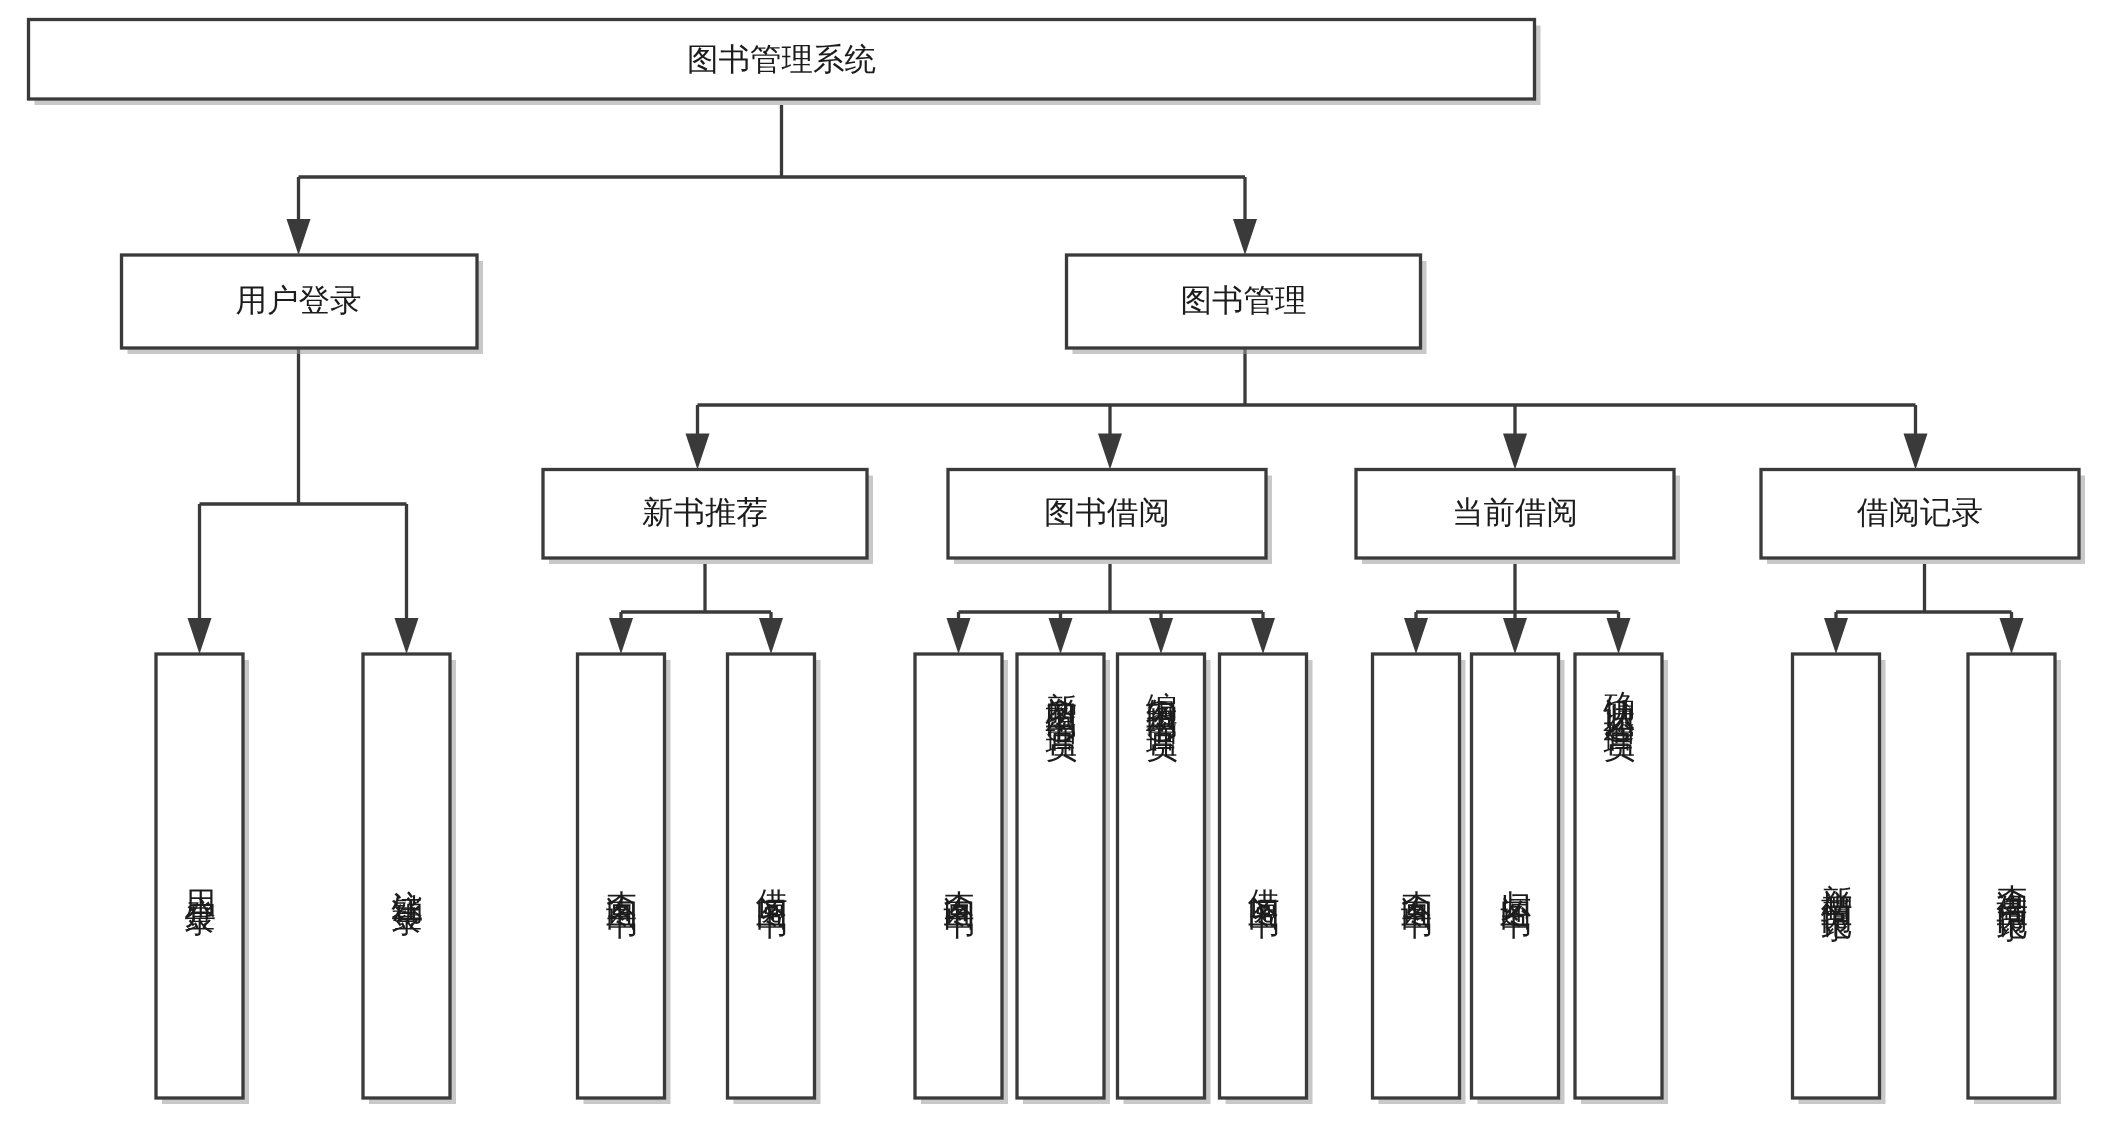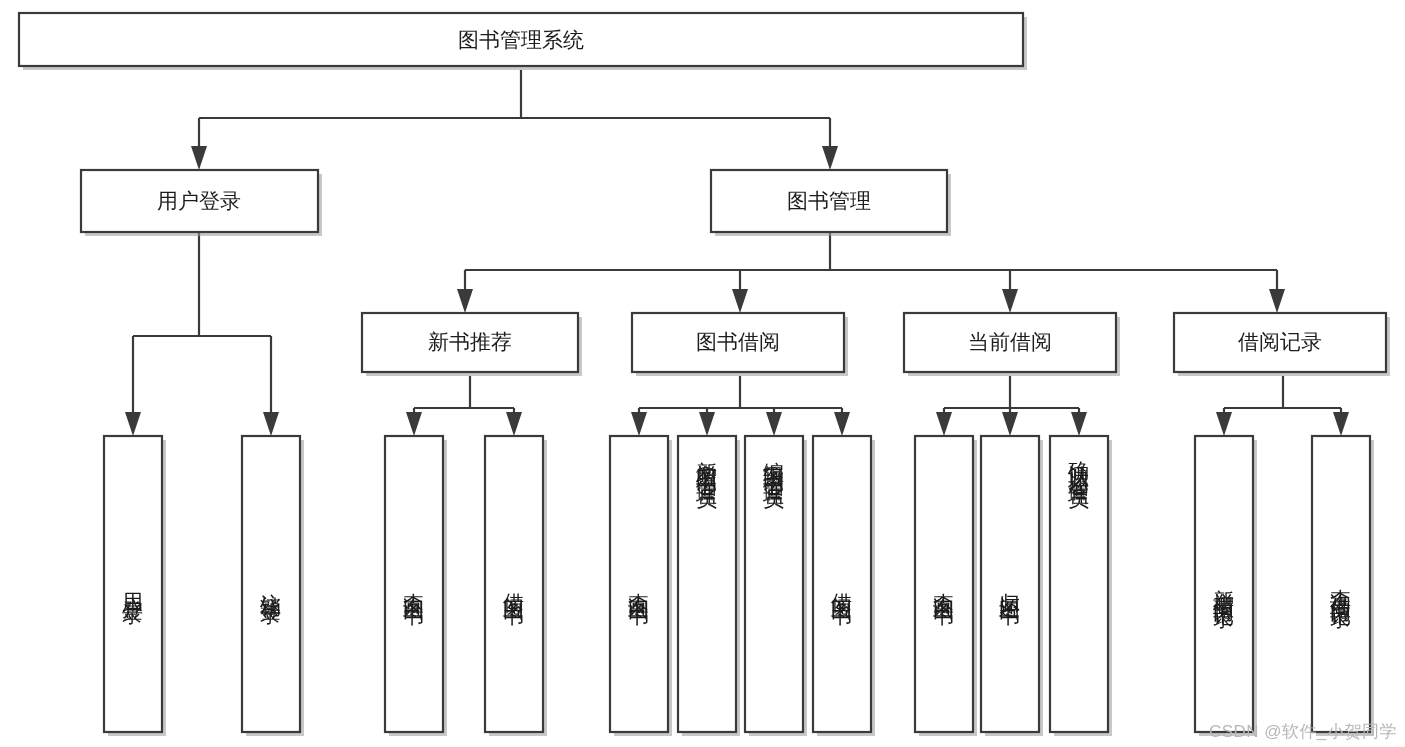--- a/index.html
+++ b/index.html
@@ -246,14 +246,13 @@
   <div class="leaf-label-wrap" style="left:610px; top:436px; width:58px; height:296px;">查询图书</div>
   <div class="leaf-label-wrap fill-top" style="left:678px; top:444px; width:58px; height:288px;">新增图书（管理员）</div>
   <div class="leaf-label-wrap fill-top" style="left:745px; top:444px; width:58px; height:288px;">编辑图书（管理员）</div>
   <div class="leaf-label-wrap" style="left:813px; top:436px; width:58px; height:296px;">借阅图书</div>
   <div class="leaf-label-wrap" style="left:915px; top:436px; width:58px; height:296px;">查询图书</div>
   <div class="leaf-label-wrap" style="left:981px; top:436px; width:58px; height:296px;">归还图书</div>
   <div class="leaf-label-wrap fill-top" style="left:1050px; top:444px; width:58px; height:288px;">确认归还（管理员）</div>
   <div class="leaf-label-wrap" style="left:1195px; top:436px; width:58px; height:296px;">新增借阅记录</div>
   <div class="leaf-label-wrap" style="left:1312px; top:436px; width:58px; height:296px;">查询借阅记录</div>
 
-  <div class="watermark">CSDN @软件_小贺同学</div>
 </div>
 
 </body></html>

